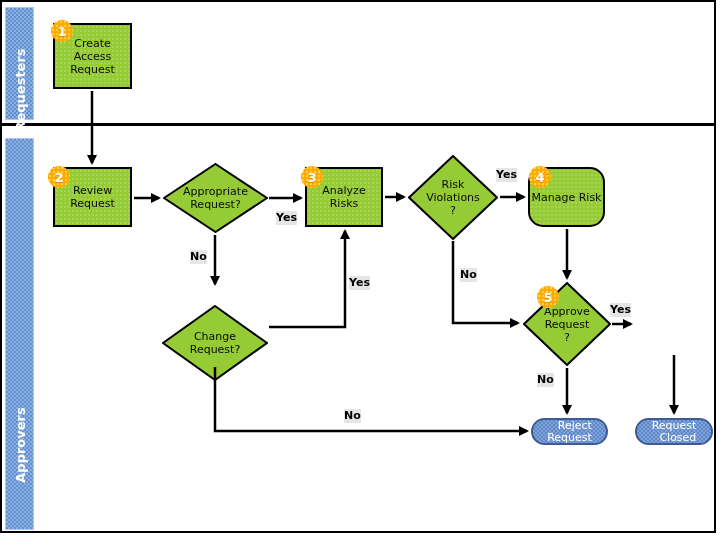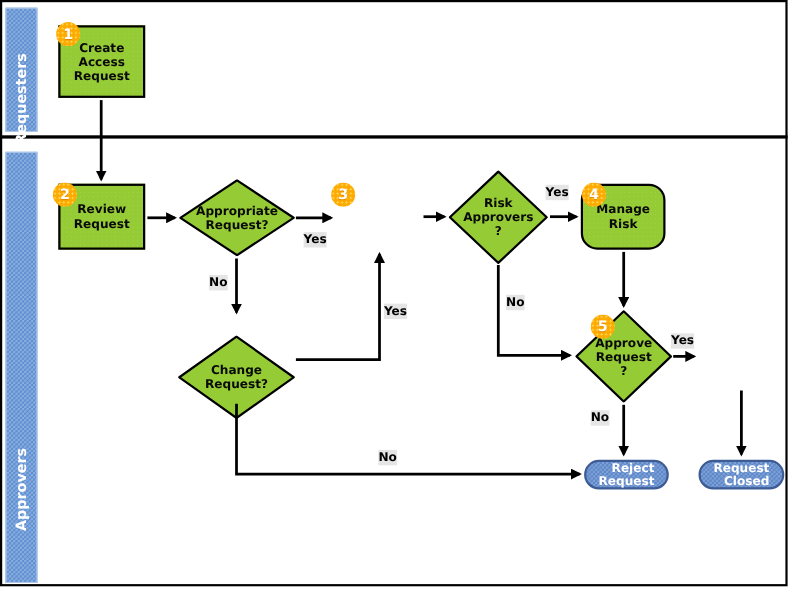--- a/index.html
+++ b/index.html
@@ -21,21 +21,21 @@
       linear-gradient(45deg,#8cb0e2 25%,transparent 25%,transparent 75%,#8cb0e2 75%);
     background-size:4px 4px;background-position:0 0,2px 2px;
     border:1px solid #aec8e8;box-sizing:border-box;
   }
   .lane-label{
     position:absolute;color:#fff;font-weight:bold;font-size:13px;white-space:nowrap;
     transform:translate(-50%,-50%) rotate(-90deg);
   }
   .node-text{
     position:absolute;inset:0;display:flex;align-items:center;justify-content:center;
-    text-align:center;font-size:11px;line-height:13px;color:#0a0a0a;white-space:pre-line;font-weight:bold;
+    text-align:center;font-size:11px;line-height:13px;color:#0a0a0a;white-space:pre-line;
   }
   .process{
     position:absolute;background-color:#95cb35;border:2px solid #000;box-sizing:border-box;
     background-image:radial-gradient(rgba(255,255,255,.16) 25%,transparent 26%);
     background-size:4px 4px;z-index:3;
   }
   .decision{position:absolute;z-index:3;}
   .decision svg{position:absolute;left:0;top:0;}
   .terminator{
     position:absolute;background-color:#5f86c6;border:2px solid #3e5c94;
@@ -79,40 +79,44 @@
     <div class="node-text">Create
 Access
 Request</div>
   </div>
 
   <div class="process" style="left:53px;top:167px;width:79px;height:60px;padding-left:29px;">
     <div class="node-text">Review
 Request</div>
   </div>
 
+  <div class="process" style="left:305px;top:167px;width:78px;height:60px;">
+    <div class="node-text">Analyze
+Risks</div>
+  </div>
 
   <div class="process" style="left:528px;top:167px;width:77px;height:60px;border-radius:15px;">
     <div class="node-text">Manage Risk</div>
   </div>
 
 
   <div class="decision" style="left:163px;top:163px;width:105px;height:70px;">
     <svg width="105" height="70">
       <polygon points="52.5,1 104,35 52.5,69 1,35" fill="#95cb35" stroke="#000" stroke-width="2"></polygon>
     </svg>
     <div class="node-text">Appropriate
 Request?</div>
   </div>
 
   <div class="decision" style="left:408px;top:155px;width:90px;height:85px;">
     <svg width="90" height="85">
       <polygon points="45,1 89,42.5 45,84 1,42.5" fill="#95cb35" stroke="#000" stroke-width="2"></polygon>
     </svg>
     <div class="node-text">Risk
-Approvers
+Violations
 ?</div>
   </div>
 
   <div class="decision" style="left:523px;top:282px;width:88px;height:84px;">
     <svg width="88" height="84">
       <polygon points="44,1 87,42 44,83 1,42" fill="#95cb35" stroke="#000" stroke-width="2"></polygon>
     </svg>
     <div class="node-text">Approve
 Request
 ?</div>

